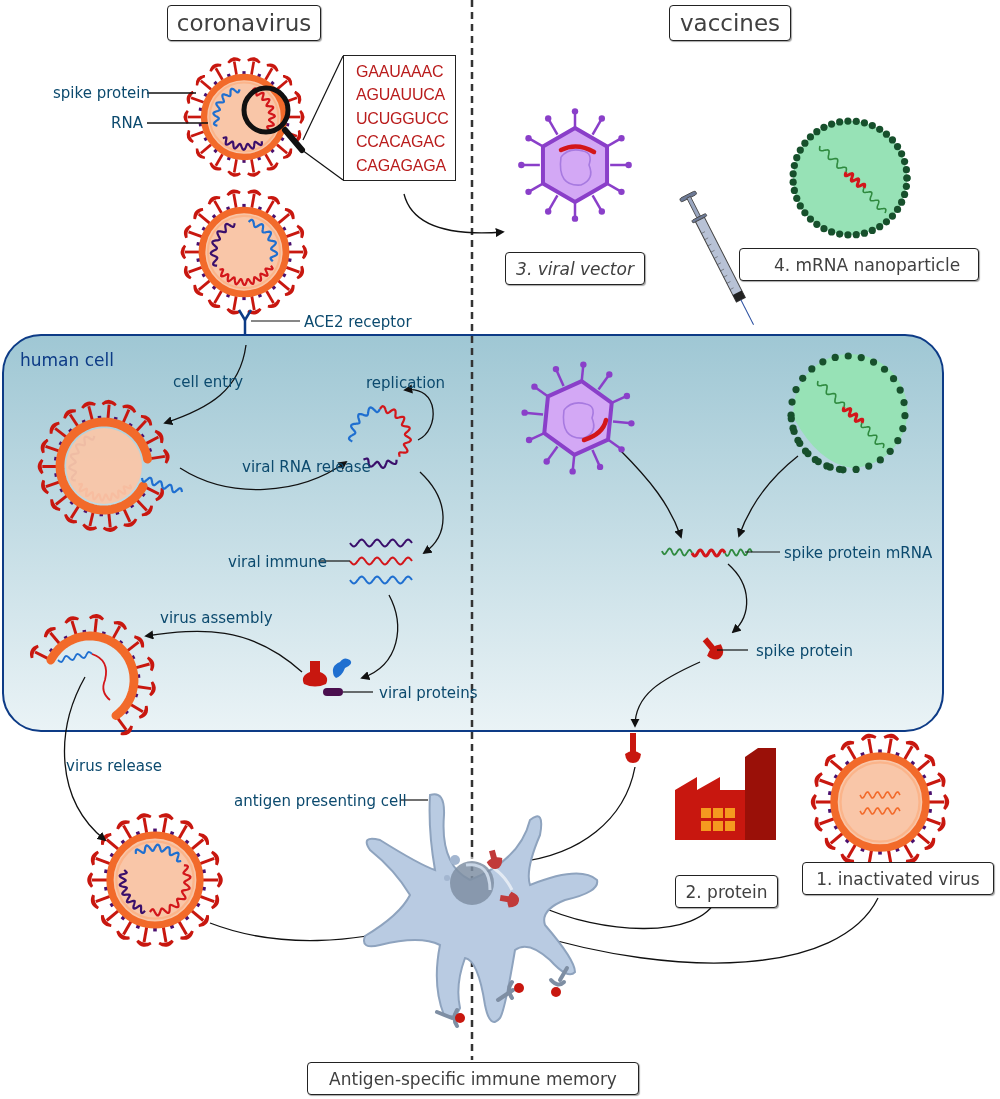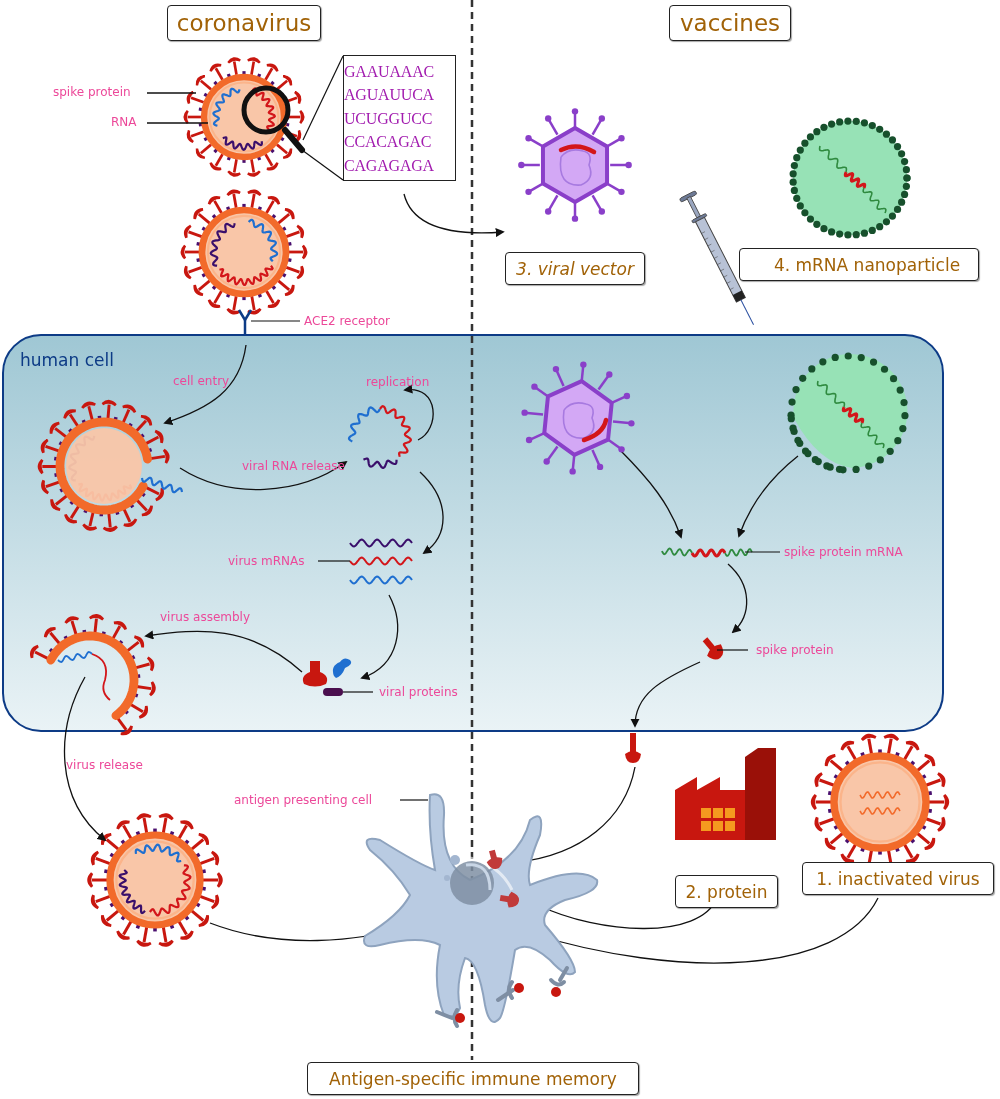--- a/index.html
+++ b/index.html
@@ -1,27 +1,27 @@
 <!DOCTYPE html>
 <html><head>
 <meta charset="utf-8">
 <style>
   html, body { margin: 0; padding: 0; background: #ffffff; }
   body { width: 1000px; height: 1099px; position: relative; overflow: hidden;
          font-family: "DejaVu Sans", sans-serif; color: #111; }
   #stage { position: absolute; left: 0; top: 0; width: 1000px; height: 1099px; }
-  .lbl { position: absolute; font-size: 12px; color: #ec4899; white-space: nowrap; line-height: 1; }
+  .lbl { position: absolute; font-size: 15px; color: #0c4a6e; white-space: nowrap; line-height: 1; }
   .box { position: absolute; border: 1.5px solid #222; border-radius: 4px; background: #fff;
          box-shadow: 1px 1px 1px rgba(0,0,0,0.35); display: flex; align-items: center;
-         justify-content: center; white-space: nowrap; color: #a16207; }
+         justify-content: center; white-space: nowrap; color: #404040; }
   .title { font-size: 23px; }
   .vbox { font-size: 17px; }
   .seq { position: absolute; left: 343px; top: 55px; width: 113px; height: 126px;
-         border: 1.5px solid #222; background: #fff; font-family: Liberation Serif, serif;
-         font-size: 16px; line-height: 23.4px; padding: 4px 0 0 0; box-sizing: border-box; color:#a21caf; }
+         border: 1.5px solid #222; background: #fff; font-family: Liberation Sans, sans-serif;
+         font-size: 16px; line-height: 23.4px; padding: 4px 0 0 12px; box-sizing: border-box; color:#b91c1c; }
   .seq div { letter-spacing: -0.2px; }
   .cell-title { position: absolute; left: 20px; top: 350px; font-size: 17px; color: #0d3b86; }
 </style>
 </head>
 <body>
 
 <svg id="stage" width="1000" height="1099" viewBox="0 0 1000 1099" xmlns="http://www.w3.org/2000/svg">
   <defs>
     <linearGradient id="cellGrad" x1="0" y1="0" x2="0" y2="1">
       <stop offset="0" stop-color="#9fc7d4"></stop>
@@ -1192,21 +1192,21 @@
   <div>UCUGGUCC</div>
   <div>CCACAGAC</div>
   <div>CAGAGAGA</div>
 </div>
 
 <div class="lbl" style="left:304px;top:315px;">ACE2 receptor</div>
 <div class="cell-title">human cell</div>
 <div class="lbl" style="left:173px;top:375px;">cell entry</div>
 <div class="lbl" style="left:366px;top:376px;">replication</div>
 <div class="lbl" style="left:198px;top:460px;margin-left:44px;">viral RNA release</div>
-<div class="lbl" style="left:228px;top:555px;">virus mRNAs</div>
+<div class="lbl" style="left:228px;top:555px;">viral immune</div>
 <div class="lbl" style="left:160px;top:611px;">virus assembly</div>
 <div class="lbl" style="left:379px;top:686px;">viral proteins</div>
 <div class="lbl" style="left:66px;top:759px;">virus release</div>
 <div class="lbl" style="left:234px;top:794px;">antigen presenting cell</div>
 <div class="lbl" style="left:784px;top:546px;">spike protein mRNA</div>
 <div class="lbl" style="left:756px;top:644px;">spike protein</div>
 
 <div class="box vbox" style="left:505px;top:252px;width:138px;height:31px;font-style:italic;">
     <span>3. viral vector</span>
   </div>

